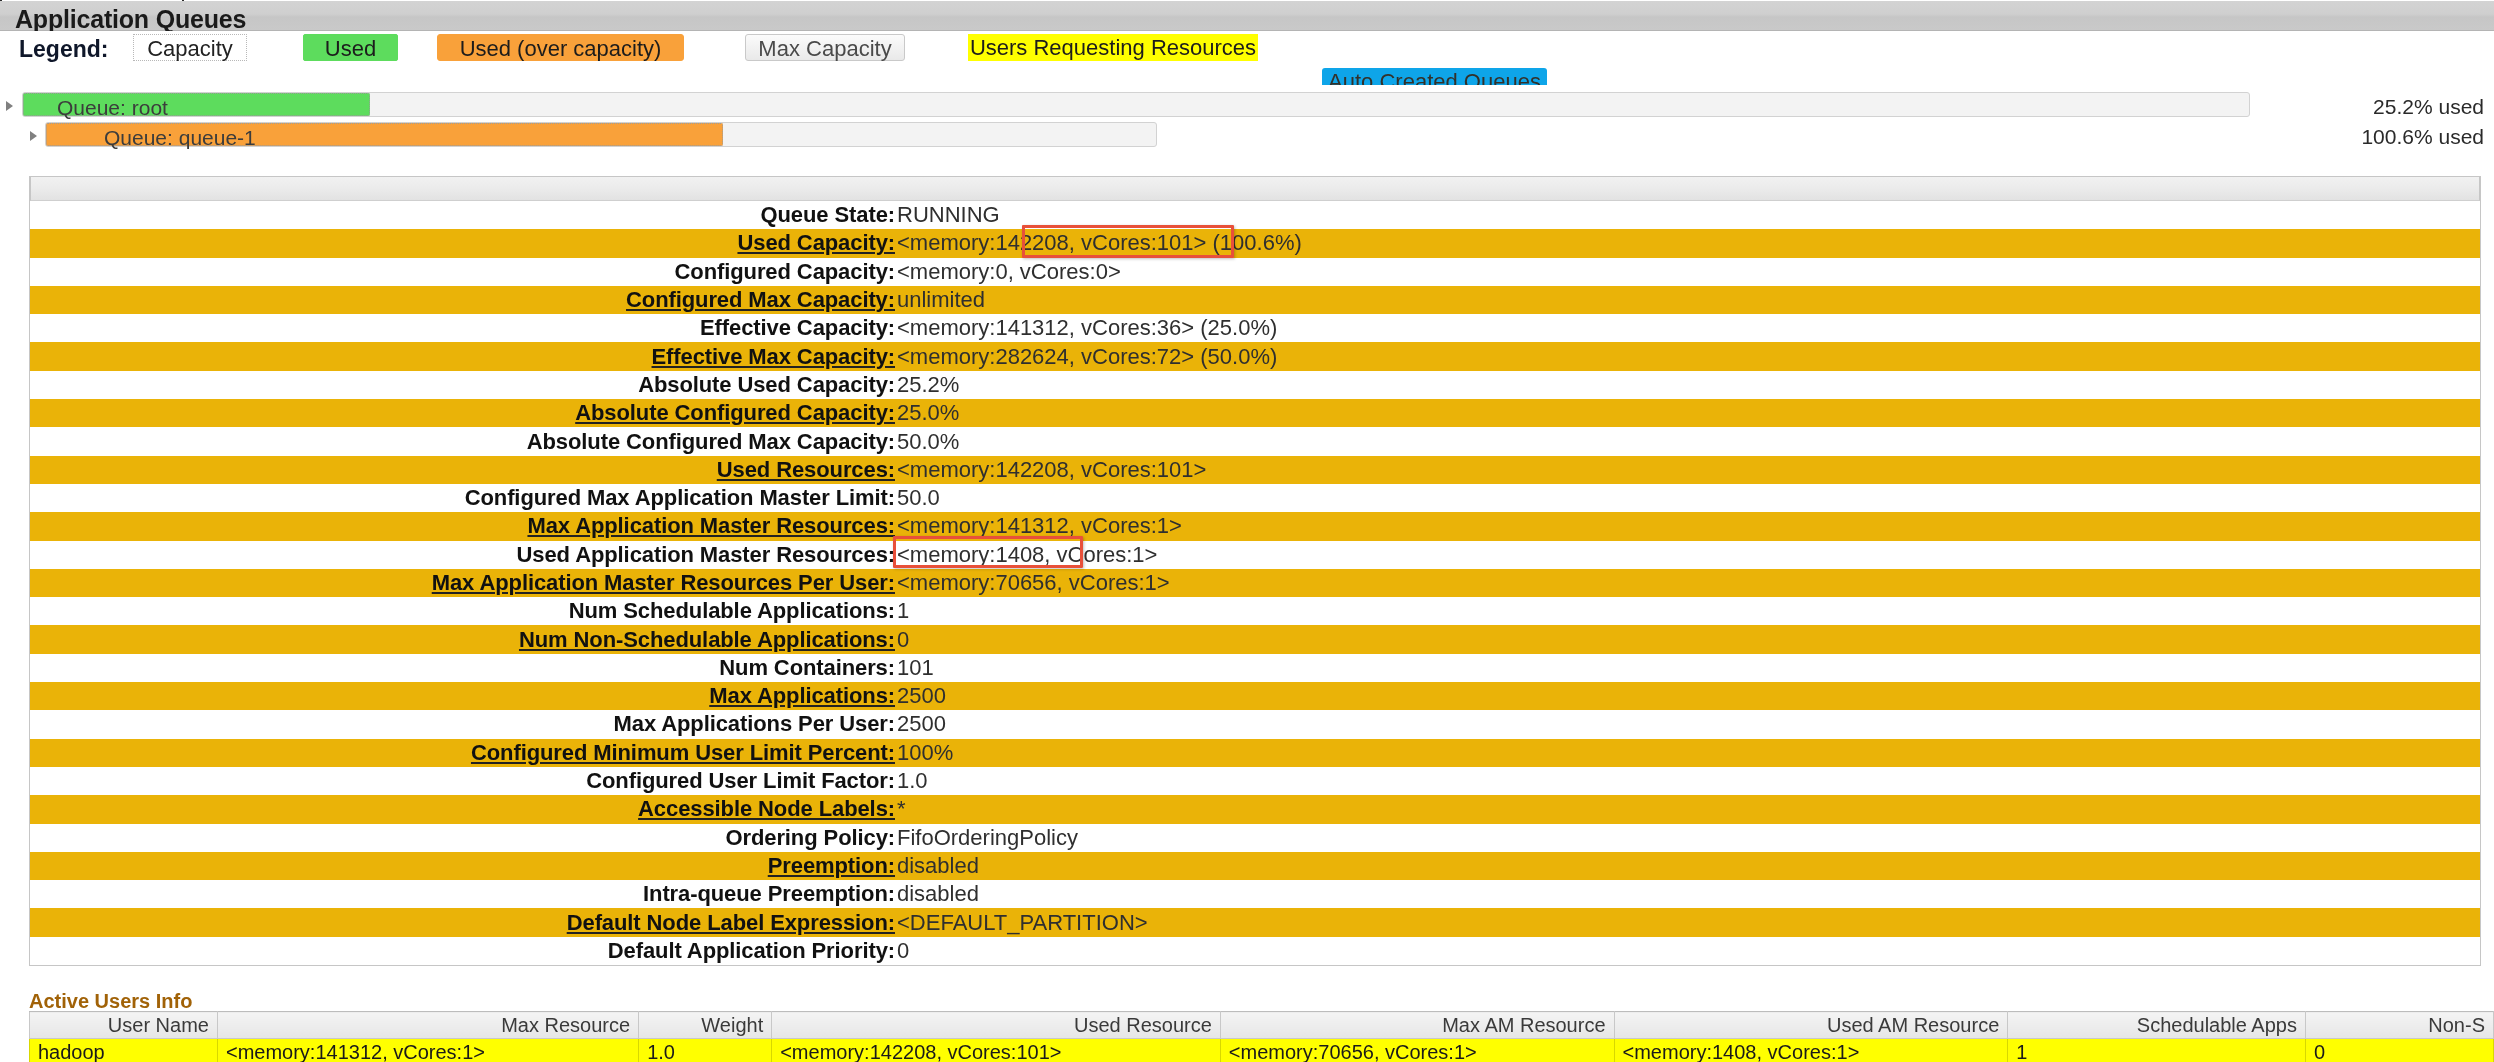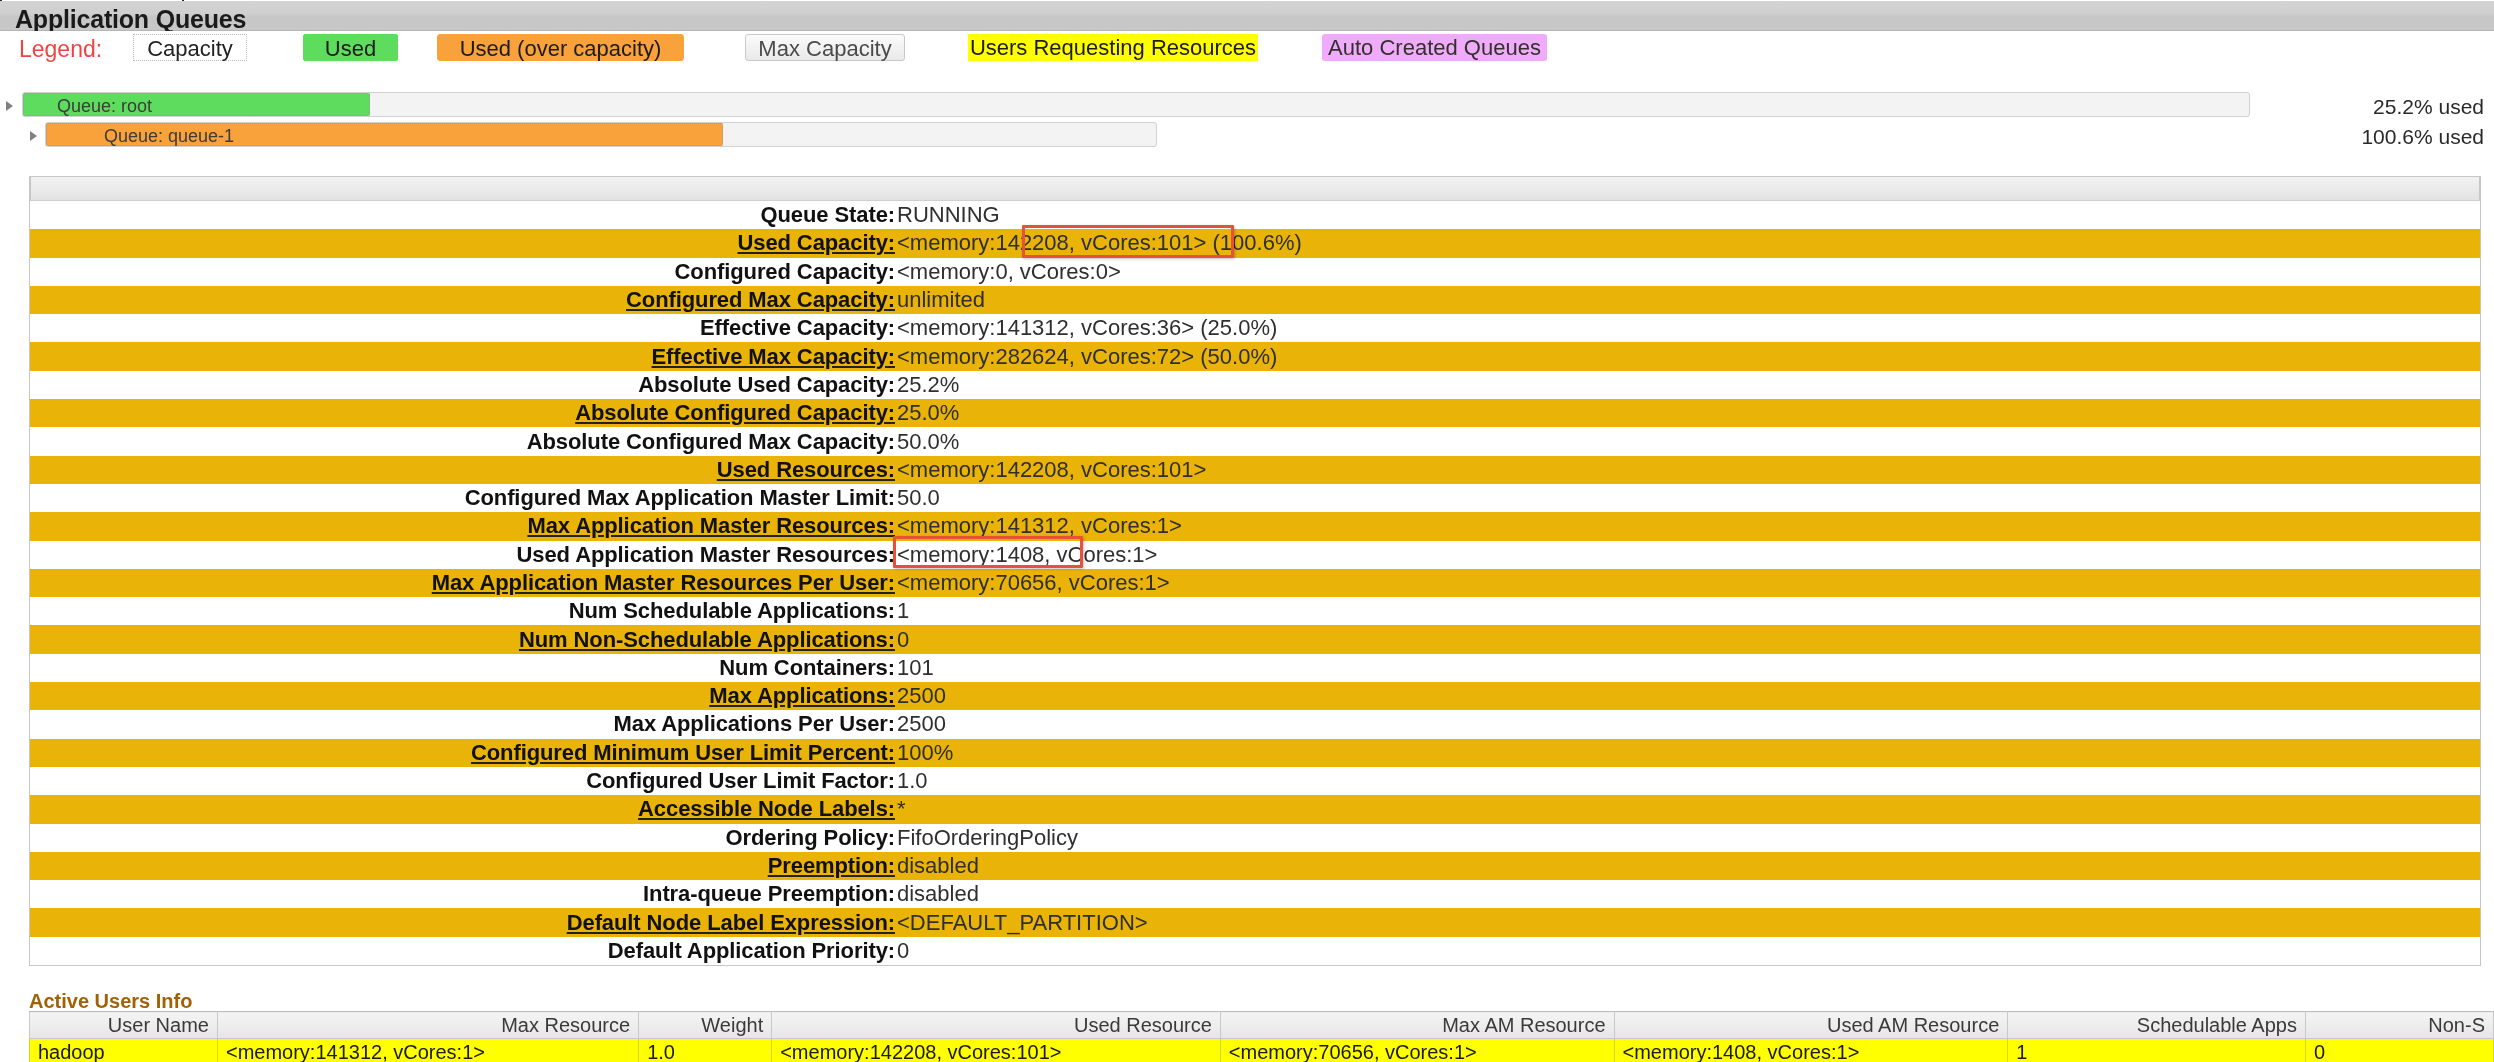--- a/index.html
+++ b/index.html
@@ -29,21 +29,21 @@
     font-size:25px;font-weight:bold;color:#1a1a1a;letter-spacing:-0.2px;
   }
 
   
   #legend-row{
     position:absolute;left:0;top:31px;width:2494px;height:33px;
     background:#ffffff;
   }
   #legend-label{
     position:absolute;left:19px;top:5px;
-    font-size:23px;font-weight:normal;color:#ef4444;
+    font-size:23px;font-weight:bold;color:#0f172a;
   }
   .legend-chip{
     position:absolute;top:3px;height:27px;line-height:27px;
     font-size:22px;text-align:center;box-sizing:border-box;
     white-space:nowrap;color:#222;
   }
   .chip-capacity{
     left:133px;width:114px;background:#ffffff;
     border:1px dotted #b8b8b8;
   }
@@ -57,21 +57,21 @@
   }
   .chip-max{
     left:745px;width:160px;
     background:linear-gradient(to bottom,#fbfbfb,#e9e9e9);
     border:1px solid #c9c9c9;border-radius:3px;color:#4a4a4a;
   }
   .chip-users{
     left:968px;width:290px;background:#ffff00;color:#1c1c1c;
   }
   .chip-auto{
-    left:1322px;width:225px;background:#f0abfc;color:#33312a;border-radius:3px;
+    left:1322px;width:225px;background:#0ea5e9;color:#33312a;border-radius:3px;margin-top:34px;
   }
 
   
   #queue-area{
     position:absolute;left:0;top:85px;width:2494px;height:70px;background:#fff;
   }
   .qrow{position:absolute;left:0;width:2494px;height:28px;}
   .qrow.r0{top:7px;}
   .qrow.r1{top:37px;}
   .caret{
@@ -91,21 +91,21 @@
     position:absolute;left:0;top:0;height:100%;
     border-radius:2px;box-sizing:border-box;
   }
   .qfill.green{background:#5ddc5d;}
   .qfill.orange{background:#f9a13a;}
   .qdotted{
     position:absolute;left:0;top:0;height:100%;box-sizing:border-box;
     border:1px dotted #9c9c9c;border-radius:2px;
   }
   .qlabel{
-    position:absolute;top:3px;font-size:18px;color:#3c3c3c;white-space:nowrap;
+    position:absolute;top:3px;font-size:21px;color:#3c3c3c;white-space:nowrap;
   }
   .qrow.r0 .qlabel{left:34px;}
   .qrow.r1 .qlabel{left:58px;}
   .qused{
     position:absolute;right:10px;top:3px;font-size:21px;color:#2a2a2a;
     white-space:nowrap;
   }
 
   
   #detail-wrap{

